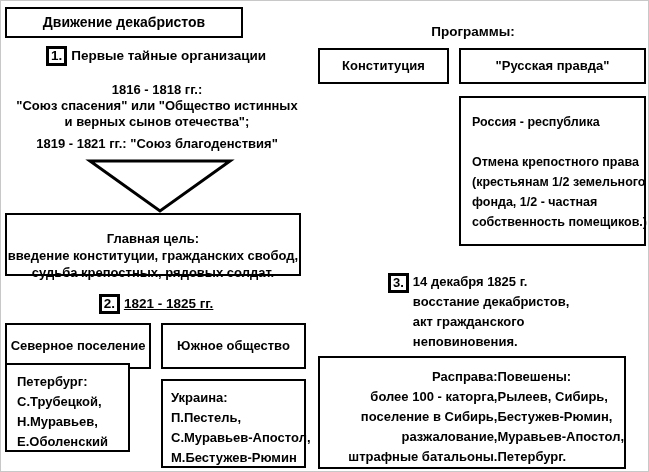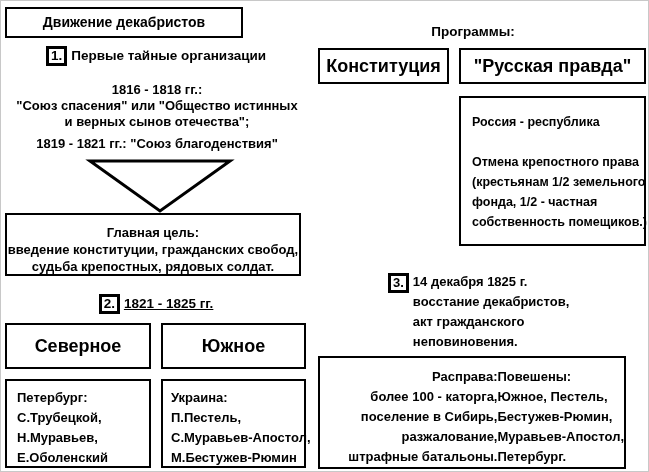--- a/index.html
+++ b/index.html
@@ -28,21 +28,21 @@
     line-height: 14px;
     margin-right: 4px;
     vertical-align: middle;
   }
   .line { white-space: nowrap; }
   .lh16 { line-height: 16px; }
   .lh17 { line-height: 17px; }
   .lh19 { line-height: 19px; }
   .lh20 { line-height: 20px; }
   .seclabel { font-size: 13.5px; }
-  .boxtitle { font-size: 18px; }
+  .boxtitle { font-size: 13px; }
 </style>
 </head>
 <body>
 
 <div id="canvas">
 
   <div class="box ctr" style="left:4px; top:6px; width:238px; height:31px; line-height:27px; font-size:14px;">
     <span>Движение декабристов</span>
   </div>
 
@@ -54,39 +54,39 @@
     <div class="line">1816 - 1818 гг.:</div>
     <div class="line">"Союз спасения" или "Общество истинных</div>
     <div class="line">и верных сынов отечества";</div>
     <div class="line" style="margin-top:6px;">1819 - 1821 гг.: "Союз благоденствия"</div>
   </div>
 
   <svg class="abs" style="left:80px; top:152px;" width="160" height="64">
     <polygon points="9,8 149,8 79,58" fill="#ffffff" stroke="#000000" stroke-width="3"></polygon>
   </svg>
 
-  <div class="box ctr lh17" style="left:4px; top:212px; width:296px; height:63px; padding-top:9px;">
+  <div class="box ctr lh17" style="left:4px; top:212px; width:296px; height:63px; padding-top:15px;">
     <div class="line">Главная цель:</div>
     <div class="line">введение конституции, гражданских свобод,</div>
     <div class="line">судьба крепостных, рядовых солдат.</div>
   </div>
 
   <div class="abs ctr seclabel" style="left:0px; top:293px; width:310px;text-decoration:underline;">
     <span class="numbox">2.</span><span>1821 - 1825 гг.</span>
   </div>
 
   <div class="box ctr boxtitle" style="left:4px; top:322px; width:146px; height:46px; line-height:42px;">
     <span>Северное поселение</span>
   </div>
 
   <div class="box ctr boxtitle" style="left:160px; top:322px; width:145px; height:46px; line-height:42px;">
     <span>Южное общество</span>
   </div>
 
-  <div class="box lh20" style="left:4px; top:378px; width:146px; height:89px; padding:7px 0 16px 10px;">
+  <div class="box lh20" style="left:4px; top:362px; width:125px; height:89px; padding:7px 0 16px 10px;">
     <div class="line">Петербург:</div>
     <div class="line">С.Трубецкой,</div>
     <div class="line">Н.Муравьев,</div>
     <div class="line">Е.Оболенский</div>
   </div>
 
   <div class="box lh20" style="left:160px; top:378px; width:145px; height:89px; padding:7px 0 0 8px;">
     <div class="line">Украина:</div>
     <div class="line">П.Пестель,</div>
     <div class="line">С.Муравьев-Апостол,</div>
@@ -126,21 +126,21 @@
     <div style="display:flex;">
       <div class="lh20" style="width:169px;text-align:right;">
         <div class="line">Расправа:</div>
         <div class="line">более 100 - каторга,</div>
         <div class="line">поселение  в Сибирь,</div>
         <div class="line">разжалование,</div>
         <div class="line">штрафные батальоны.</div>
       </div>
       <div class="lh20">
         <div class="line">Повешены:</div>
-        <div class="line">Южное, Пестель,</div>
+        <div class="line">Рылеев, Сибирь,</div>
         <div class="line">Бестужев-Рюмин,</div>
         <div class="line">Муравьев-Апостол,</div>
         <div class="line">Петербург.</div>
       </div>
     </div>
   </div>
 
 </div>
 
 </body></html>

